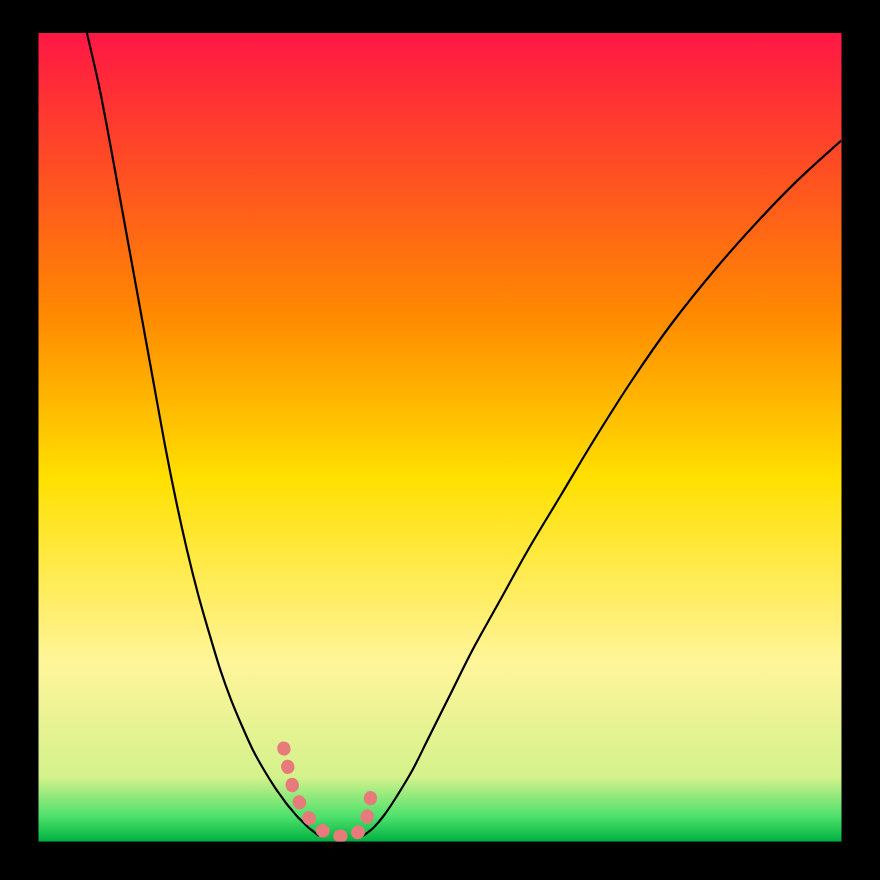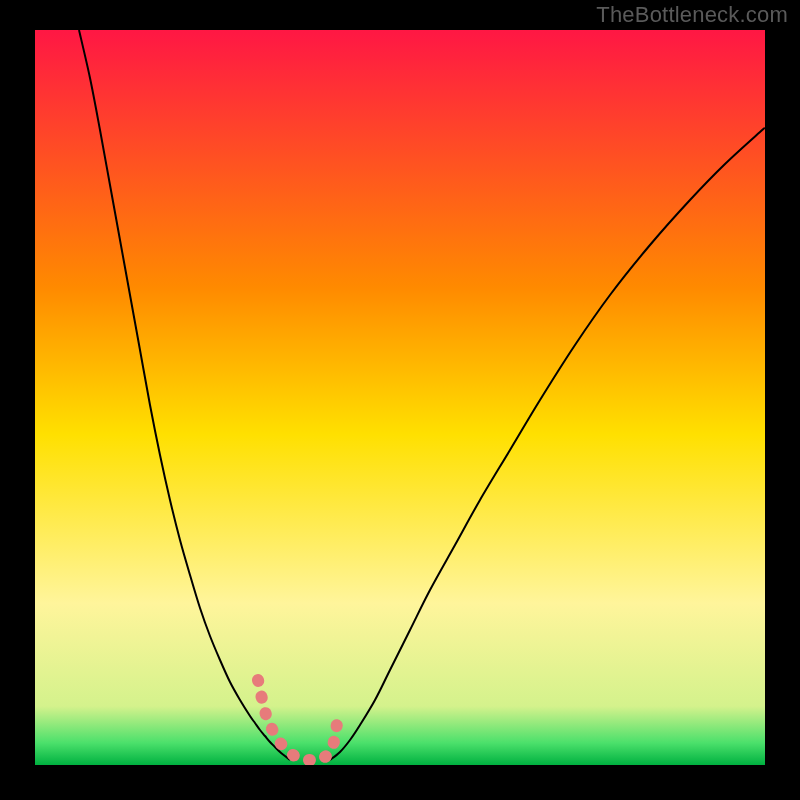--- a/index.html
+++ b/index.html
@@ -31,21 +31,20 @@
     left: 0;
     top: 0;
     width: 800px;
     height: 800px;
     display: block;
   }
 </style>
 </head>
 <body>
 <div class="frame">
-  <div class="watermark">TheBottleneck.com</div>
   <svg class="plot" viewBox="0 0 800 800">
     <defs>
       <linearGradient id="bgGrad" x1="0" y1="0" x2="0" y2="1">
         <stop id="g-stop-0" offset="0%" stop-color="#ff1744"></stop>
         <stop id="g-stop-1" offset="35%" stop-color="#ff8a00"></stop>
         <stop id="g-stop-2" offset="55%" stop-color="#ffe000"></stop>
         <stop id="g-stop-3" offset="78%" stop-color="#fff59b"></stop>
         <stop id="g-stop-4" offset="92%" stop-color="#d4f28c"></stop>
         <stop id="g-stop-5" offset="97%" stop-color="#4be06b"></stop>
         <stop id="g-stop-6" offset="100%" stop-color="#00b140"></stop>

